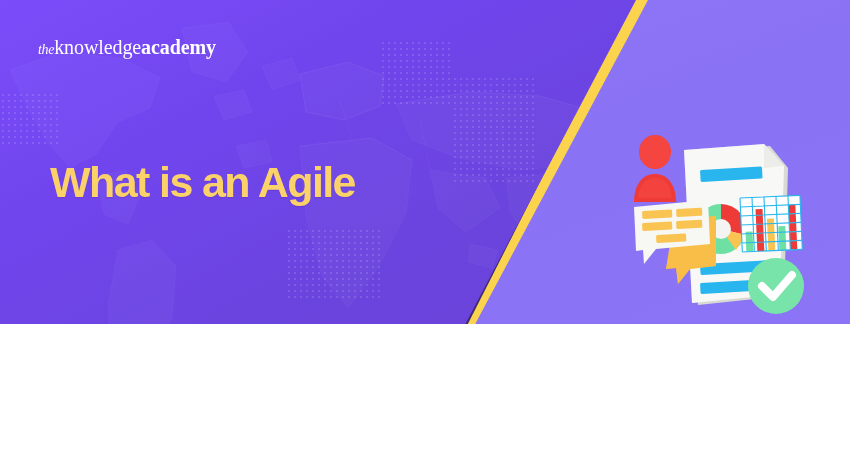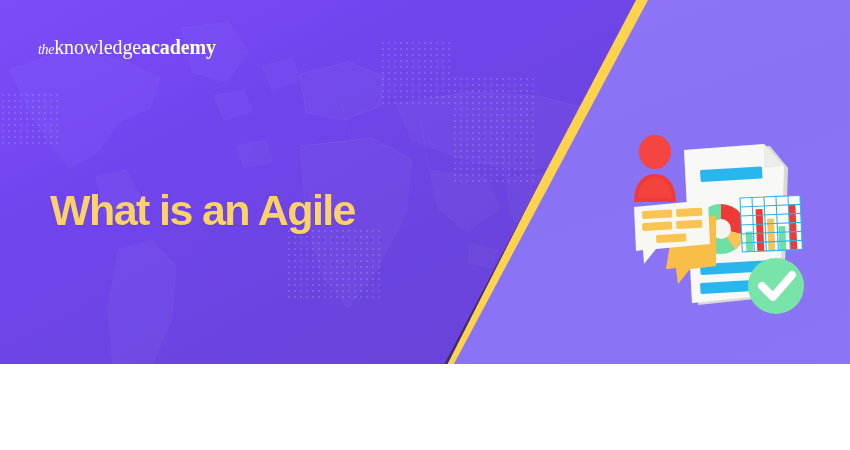--- a/index.html
+++ b/index.html
@@ -3,21 +3,21 @@
 <meta charset="utf-8">
 <style>
   html, body {
     margin: 0;
     padding: 0;
     background: #ffffff;
   }
   #banner {
     position: relative;
     width: 850px;
-    height: 364px;
+    height: 324px;
     overflow: hidden;
     font-family: "Liberation Sans", sans-serif;
     background: #be185d;
   }
 
   
   .panel-right {
     position: absolute;
     inset: 0;
     background: linear-gradient(160deg, #8f78f7 0%, #8a72f4 55%, #8b74f5 100%);
@@ -80,21 +80,21 @@
     font-size: 14px;
     letter-spacing: -0.3px;
   }
   .logo .lg-knowledge { font-weight: 400; }
   .logo .lg-academy  { font-weight: 700; }
 
   
   .headline {
     position: absolute;
     left: 50px;
-    top: 188px;
+    top: 160px;
     color: #fbd26a;
     font-weight: 700;
     letter-spacing: -1.6px;
     line-height: 1.04;
     text-shadow: 0 1px 1px rgba(60,25,130,0.18);
   }
   .headline .line1 {
     display: block;
     font-size: 43px;
   }

